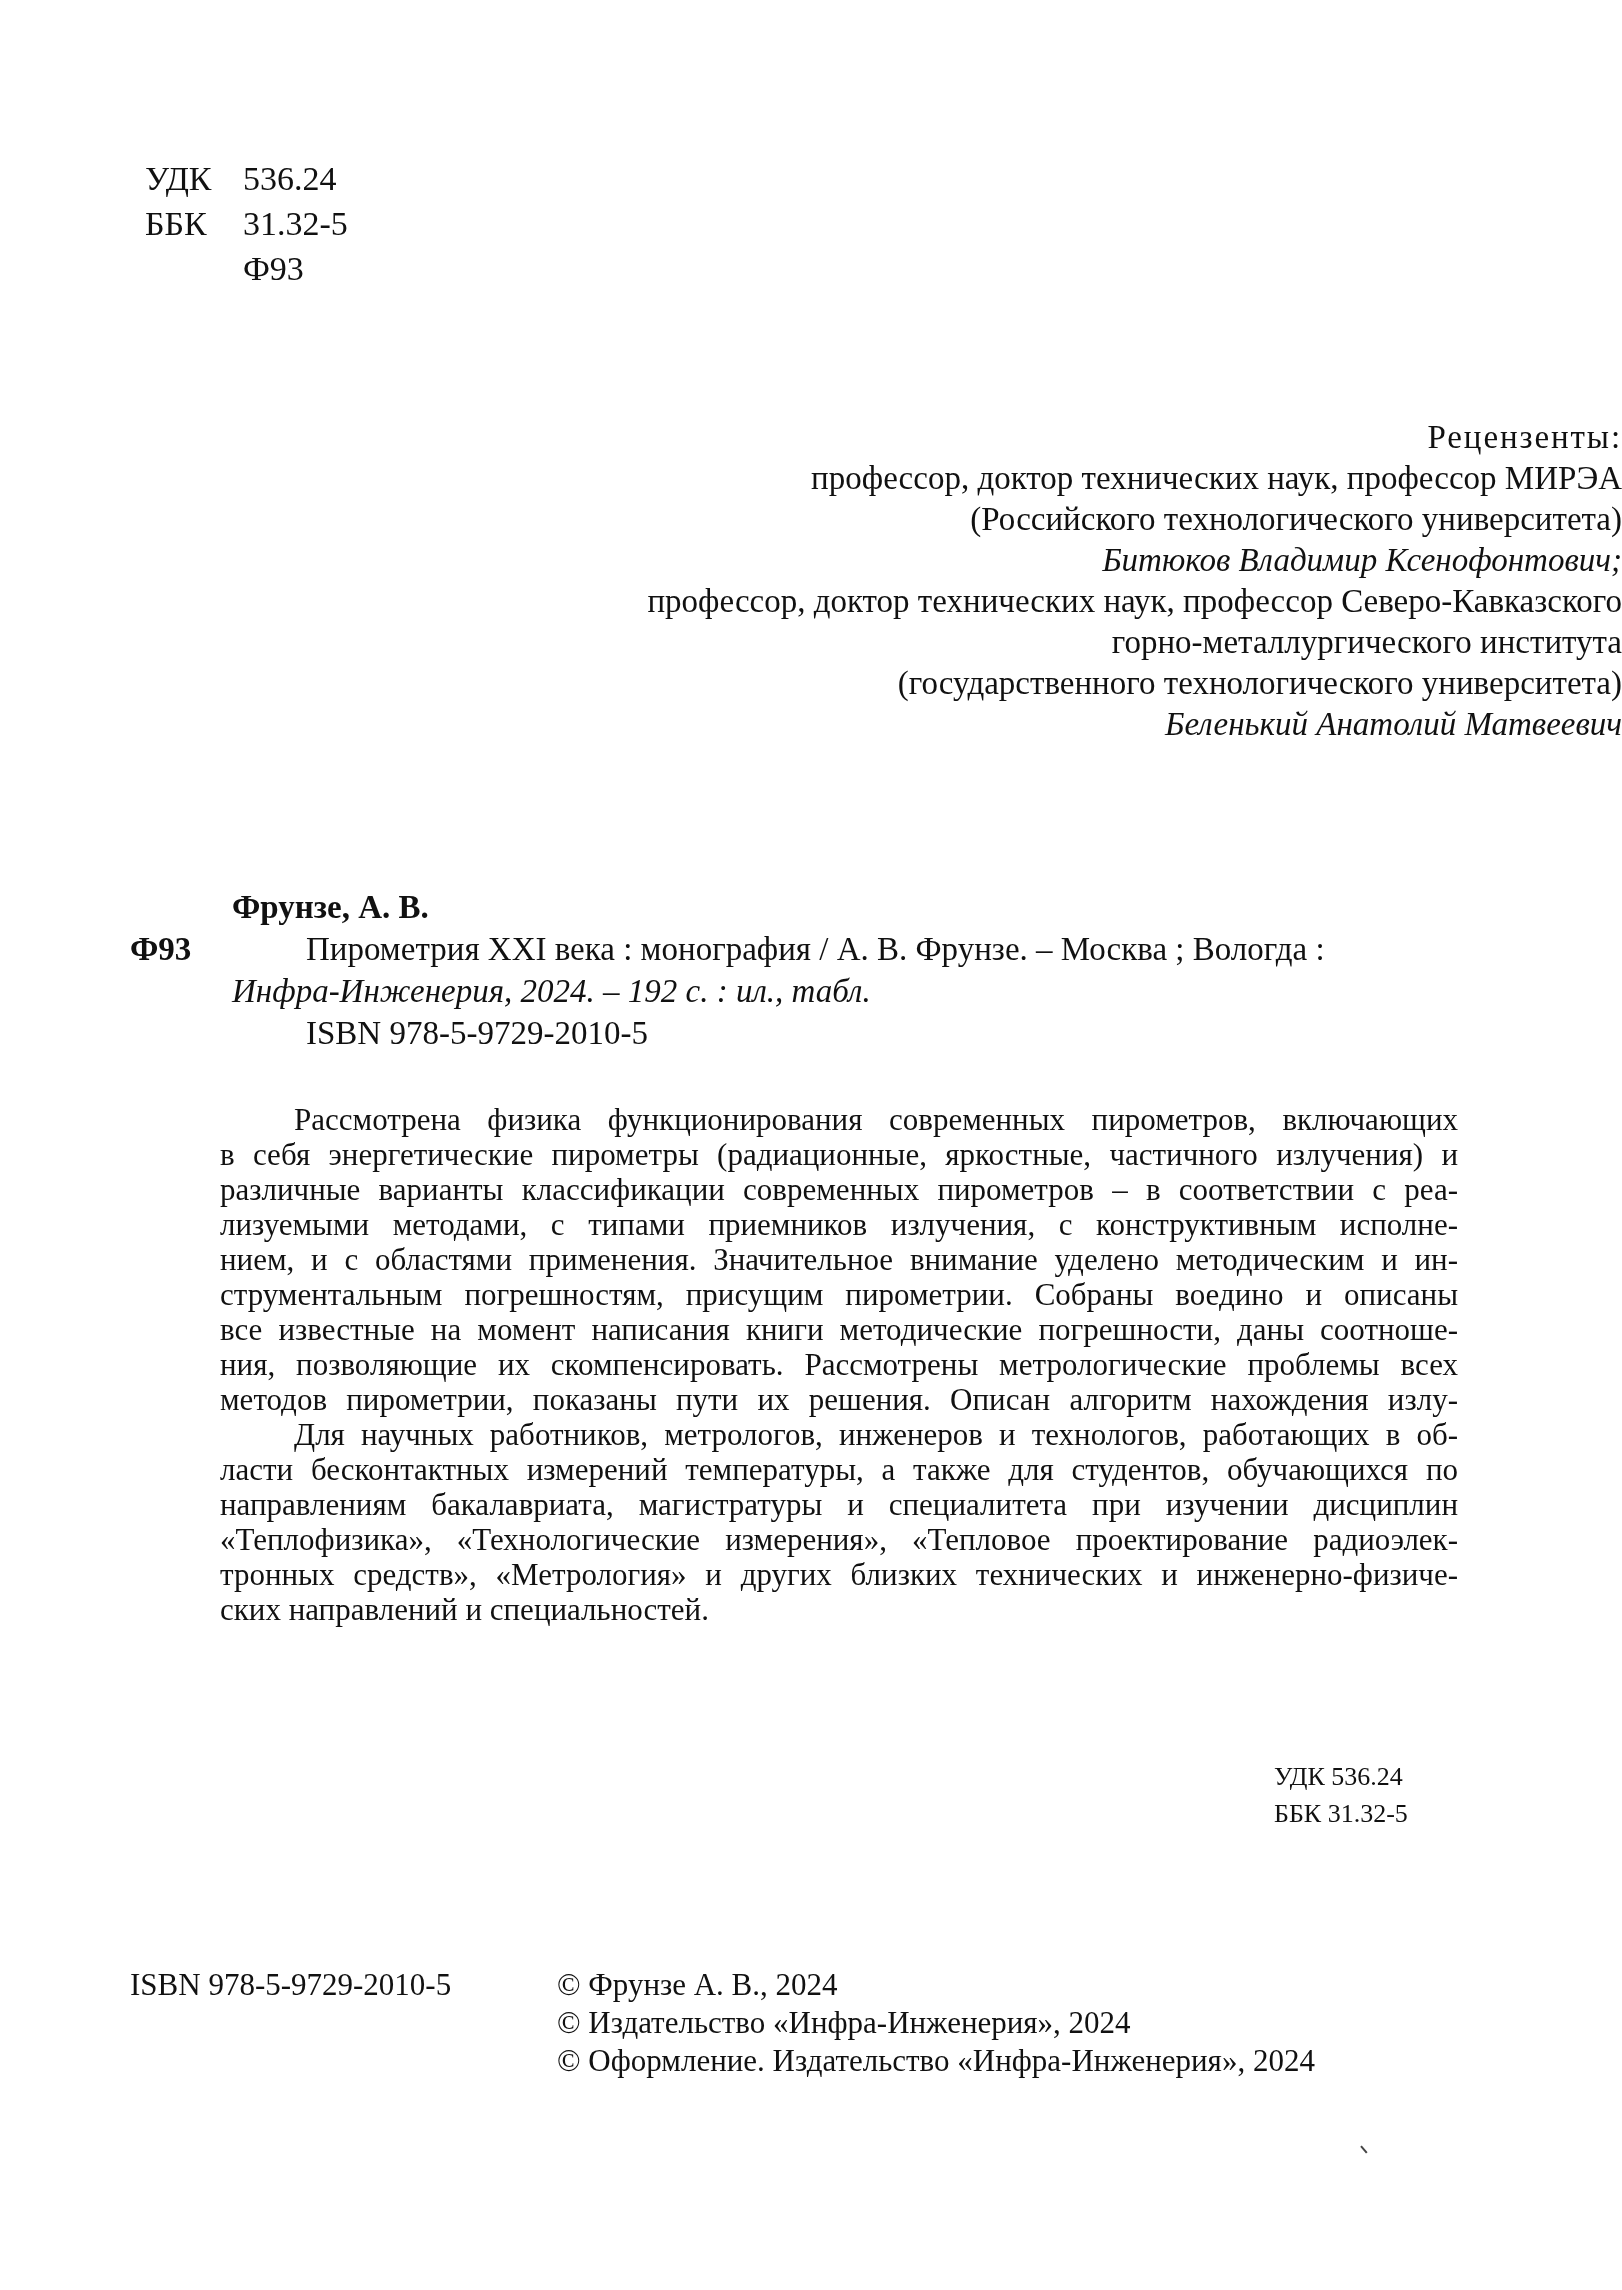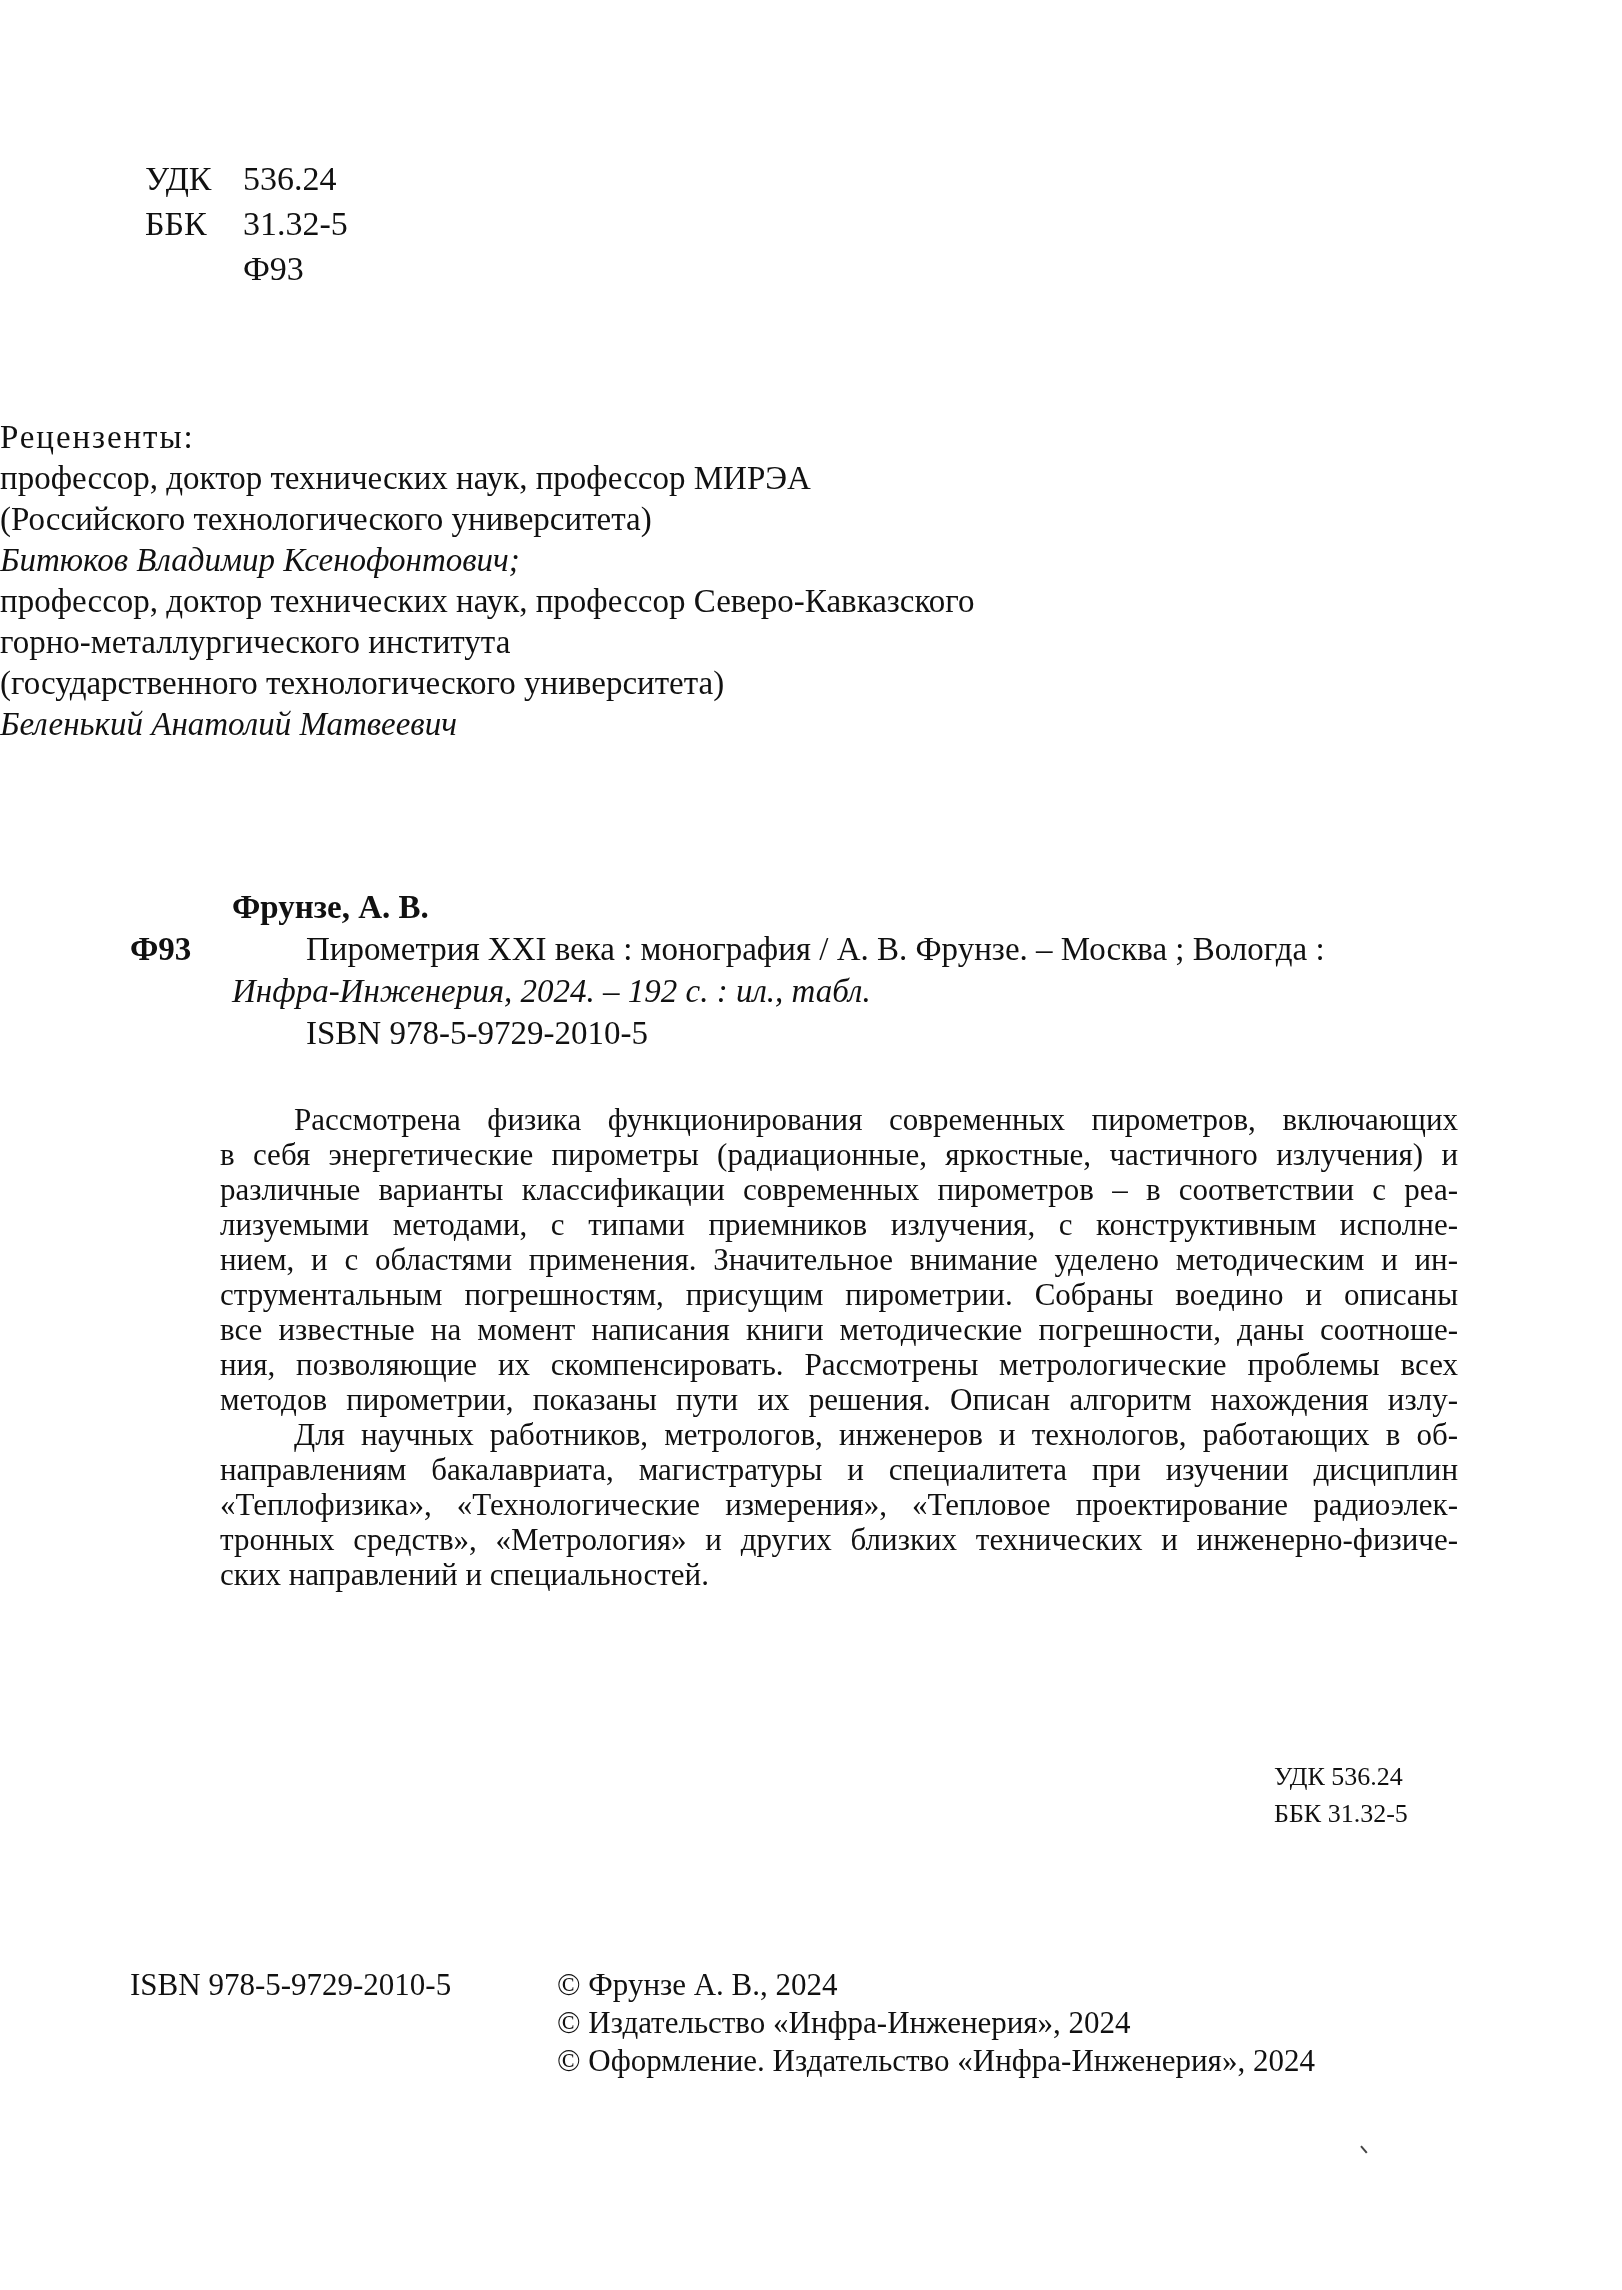--- a/index.html
+++ b/index.html
@@ -11,21 +11,21 @@
   .abs { position: absolute; }
   .line { white-space: nowrap; }
 
   
   .classif { left: 145px; top: 156px; font-size: 34px; line-height: 45px; }
   .classif .row { display: flex; }
   .classif .lbl { width: 98px; }
   .classif .author-sign { padding-left: 98px; }
 
   
-  .reviewers { left: 0; width: 1622px; top: 417px; text-align: left; font-size: 33px; line-height: 41px; }
+  .reviewers { left: 0; width: 1622px; top: 417px; text-align: right; font-size: 33px; line-height: 41px; }
   .reviewers .title { letter-spacing: 1.9px; }
   .reviewers .name { font-style: italic; }
 
   
   .biblio { left: 130px; top: 886px; width: 1345px; font-size: 33px; line-height: 42px; }
   .biblio .author { padding-left: 102px; font-weight: bold; }
   .biblio .row { display: flex; }
   .biblio .code { width: 102px; font-weight: bold; }
   .biblio .indent2 { padding-left: 176px; }
   .biblio .indent1 { padding-left: 102px; font-style: italic; }
@@ -89,20 +89,21 @@
     <span class="ln">различные варианты классификации современных пирометров – в соответствии с реа-</span>
     <span class="ln">лизуемыми методами, с типами приемников излучения, с конструктивным исполне-</span>
     <span class="ln">нием, и с областями применения. Значительное внимание уделено методическим и ин-</span>
     <span class="ln">струментальным погрешностям, присущим пирометрии. Собраны воедино и описаны</span>
     <span class="ln">все известные на момент написания книги методические погрешности, даны соотноше-</span>
     <span class="ln">ния, позволяющие их скомпенсировать. Рассмотрены метрологические проблемы всех</span>
     <span class="ln">методов пирометрии, показаны пути их решения. Описан алгоритм нахождения излу-</span>
   </p>
   <p>
     <span class="ln first">Для научных работников, метрологов, инженеров и технологов, работающих в об-</span>
+    <span class="ln">ласти бесконтактных измерений температуры, а также для студентов, обучающихся по</span>
     <span class="ln">направлениям бакалавриата, магистратуры и специалитета при изучении дисциплин</span>
     <span class="ln">«Теплофизика», «Технологические измерения», «Тепловое проектирование радиоэлек-</span>
     <span class="ln">тронных средств», «Метрология» и других близких технических и инженерно-физиче-</span>
     <span class="ln last">ских направлений и специальностей.</span>
   </p>
 </div>
 
 <div class="abs classif2">
   <div class="line">УДК 536.24</div>
   <div class="line">ББК 31.32-5</div>

